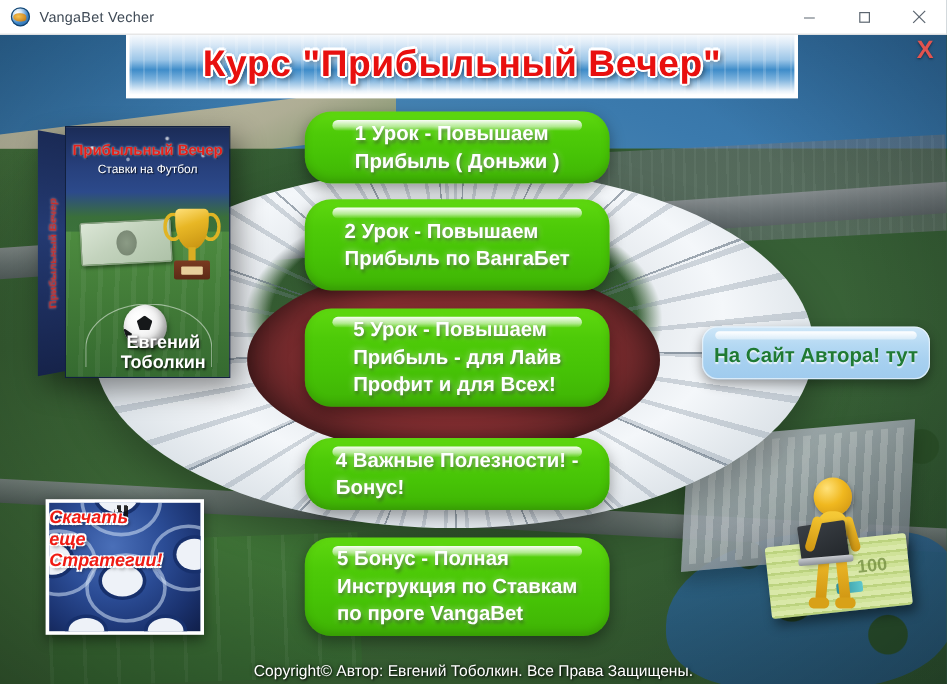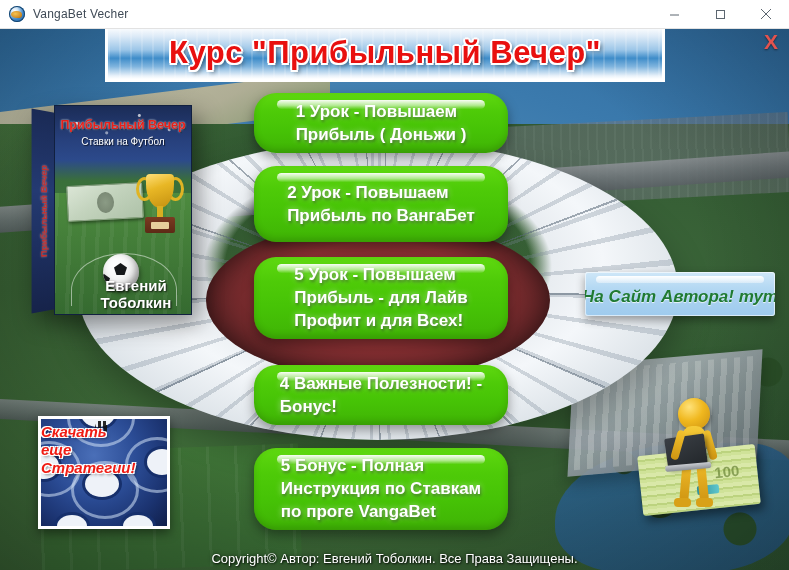--- a/index.html
+++ b/index.html
@@ -207,24 +207,24 @@
 
   #btn1{left:254px;top:93px;width:254px;height:60px;}
   #btn2{left:254px;top:166px;width:254px;height:76px;}
   #btn3{left:254px;top:257px;width:254px;height:82px;}
   #btn4{left:254px;top:365px;width:254px;height:60px;}
   #btn5{left:254px;top:448px;width:254px;height:82px;}
 
   
   .bluebtn{
     position:absolute;left:585px;top:272px;width:190px;height:44px;z-index:35;
-    box-sizing:border-box;border-radius:3px;cursor:pointer;overflow:hidden;
+    box-sizing:border-box;border-radius:13px;cursor:pointer;overflow:hidden;
     background:linear-gradient(180deg,#cfe7f8 0%, #b5d9f3 35%, #a8d1f0 62%, #9fcbee 100%);
     box-shadow:0 4px 10px rgba(0,0,0,.38), inset 0 0 0 1px rgba(255,255,255,.6);
-    display:flex;align-items:center;justify-content:center;font-style:italic;
+    display:flex;align-items:center;justify-content:center;
   }
   .bluebtn .gloss{
     position:absolute;left:6%;top:4px;width:88%;height:7px;border-radius:5px;
     background:linear-gradient(180deg,rgba(255,255,255,.98) 0%,rgba(255,255,255,.4) 100%);
     filter:blur(.5px);
   }
   .bluebtn .lbl{
     position:relative;z-index:2;color:#1f7a33;font-size:17px;font-weight:bold;
     text-shadow:0 1px 1px rgba(255,255,255,.8);white-space:nowrap;padding-top:6px;
   }

